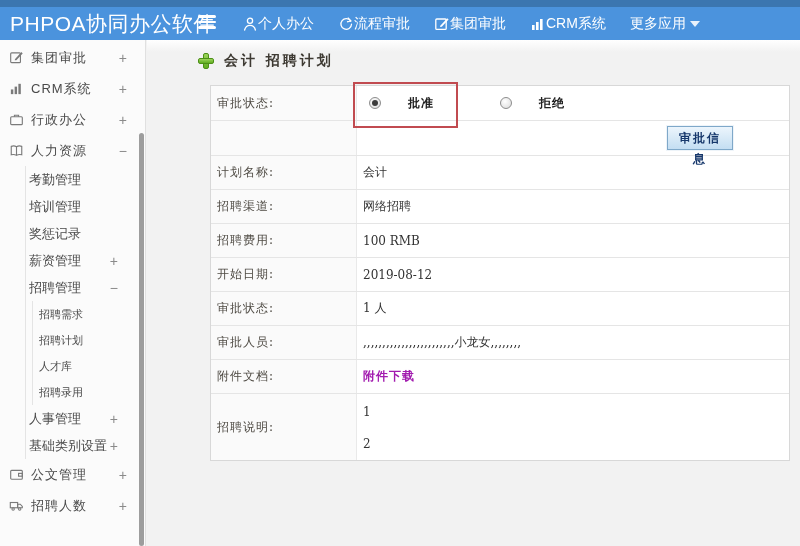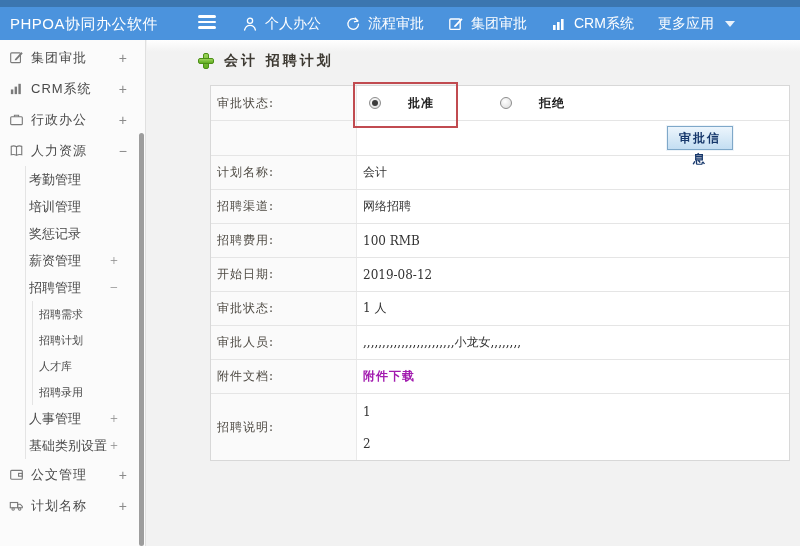--- a/index.html
+++ b/index.html
@@ -5,33 +5,33 @@
   html,body{margin:0;padding:0;}
   body{
     width:800px;height:546px;position:relative;overflow:hidden;
     background:#f2f2f2;
     font-family:"Liberation Sans","DejaVu Sans",sans-serif;
     -webkit-font-smoothing:antialiased;
   }
   
   .topstrip{position:absolute;left:0;top:0;width:800px;height:7px;background:#3b76b0;}
   .topbar{position:absolute;left:0;top:7px;width:800px;height:33px;background:#4b93dd;color:#fff;}
-  .logo{position:absolute;left:10px;top:0;height:33px;line-height:33px;font-size:15px;letter-spacing:.5px;white-space:pre;}
+  .logo{position:absolute;left:10px;top:0;height:33px;line-height:33px;font-size:21px;letter-spacing:.5px;white-space:pre;}
   .ham{position:absolute;left:198px;top:8px;width:18px;height:16px;cursor:pointer;}
   .ham span{display:block;height:2.5px;background:#fff;border-radius:2px;margin:0 0 3px 0;}
   .nav{position:absolute;left:242px;top:0;height:33px;display:flex;align-items:center;gap:24px;}
-  .nav-item{display:flex;align-items:center;gap:7px;font-size:14px;cursor:pointer;white-space:nowrap;}
+  .nav-item{display:flex;align-items:center;font-size:14px;cursor:pointer;white-space:nowrap;}
   .nav-item svg{display:block;}
   .caret{width:0;height:0;border-left:5px solid transparent;border-right:5px solid transparent;border-top:6px solid #e9f2fb;margin-left:4px;}
   
   .sidebar{position:absolute;left:0;top:40px;width:146px;height:506px;background:#fbfbfb;border-right:1px solid #e0e0e0;padding-top:2px;box-sizing:border-box;}
   .s-item{position:relative;display:flex;align-items:center;color:#4a4a4a;cursor:pointer;}
   .s1{height:31px;font-size:13px;letter-spacing:1px;padding-left:8px;}
   .s1 .sico{width:16px;height:16px;margin-right:7px;display:flex;align-items:center;justify-content:center;color:#7a7a7a;}
-  .s2{height:27px;font-size:13px;padding-left:3px;font-family:Liberation Serif, serif;}
+  .s2{height:27px;font-size:13px;padding-left:3px;}
   .s3{height:26px;font-size:11px;padding-left:6px;}
   .sexp{position:absolute;font-size:14px;color:#8a8a8a;top:50%;transform:translateY(-50%);}
   .s1 .sexp{right:17px;}
   .s2 .sexp{right:27px;}
   .l2group{margin-left:25px;border-left:1px solid #e4e4e4;}
   .l3group{margin-left:6px;border-left:1px solid #e4e4e4;}
   .sscroll{position:absolute;left:139px;top:93px;width:5px;height:413px;background:#9d9d9d;border-radius:3px;}
   
   .main{position:absolute;left:147px;top:40px;width:653px;height:444px;background:#f2f2f2;}
   .main::before{content:'';position:absolute;left:0;top:0;width:100%;height:12px;background:linear-gradient(#ffffff,#f2f2f2);}
@@ -211,21 +211,21 @@
   </div>
   <div class="s-item s1">
     <span class="sico">
       <svg width="15" height="15" viewBox="0 0 16 16">
           <rect x="1.4" y="4.8" width="7.8" height="5.6" fill="none" stroke="#7a7a7a" stroke-width="1.2"></rect>
           <path d="M9.2 6.6 h2.8 l2.2 2.4 v1.4 h-5 z" fill="none" stroke="#7a7a7a" stroke-width="1.2"></path>
           <circle cx="4.4" cy="11.8" r="1.3" fill="none" stroke="#7a7a7a" stroke-width="1.1"></circle>
           <circle cx="11.4" cy="11.8" r="1.3" fill="none" stroke="#7a7a7a" stroke-width="1.1"></circle>
         </svg>
     </span>
-    <span>计划名称</span>
+    <span>招聘人数</span>
     <span class="sexp">+</span>
   </div>
   <div class="sscroll"></div>
 </div>
 
 <div class="main">
   <div class="title-row">
     <span class="plus-icon"></span>
     <span class="page-title serif">会计 招聘计划</span>
   </div>

